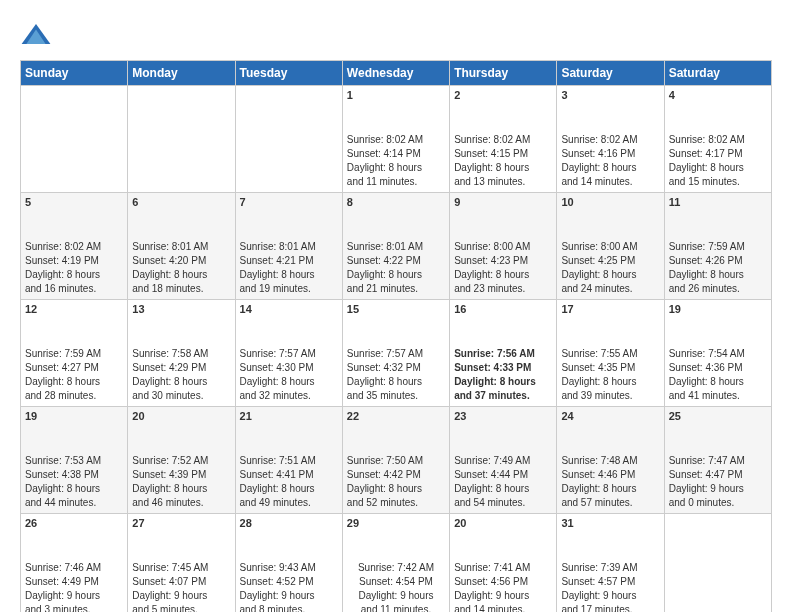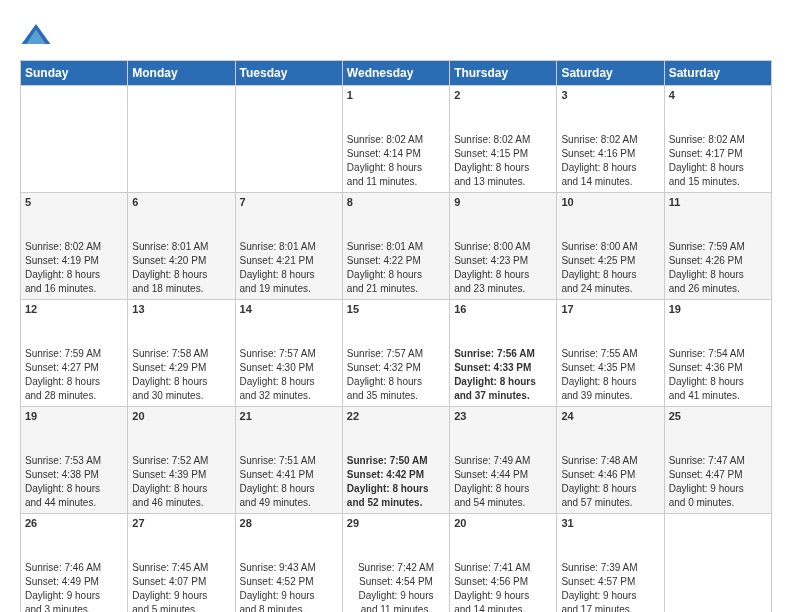--- a/index.html
+++ b/index.html
@@ -284,21 +284,21 @@
           </td>
           <td>
             <div class="day-number">21</div>
             <div class="day-info" style="white-space: pre-line;">Sunrise: 7:51 AM
 Sunset: 4:41 PM
 Daylight: 8 hours
 and 49 minutes.</div>
           </td>
           <td>
             <div class="day-number">22</div>
-            <div class="day-info" style="white-space: pre-line; font-weight: bold;">Sunrise: 7:50 AM
+            <div class="day-info" style="white-space: pre-line;">Sunrise: 7:50 AM
 Sunset: 4:42 PM
 Daylight: 8 hours
 and 52 minutes.</div>
           </td>
           <td>
             <div class="day-number">23</div>
             <div class="day-info" style="white-space: pre-line;">Sunrise: 7:49 AM
 Sunset: 4:44 PM
 Daylight: 8 hours
 and 54 minutes.</div>

